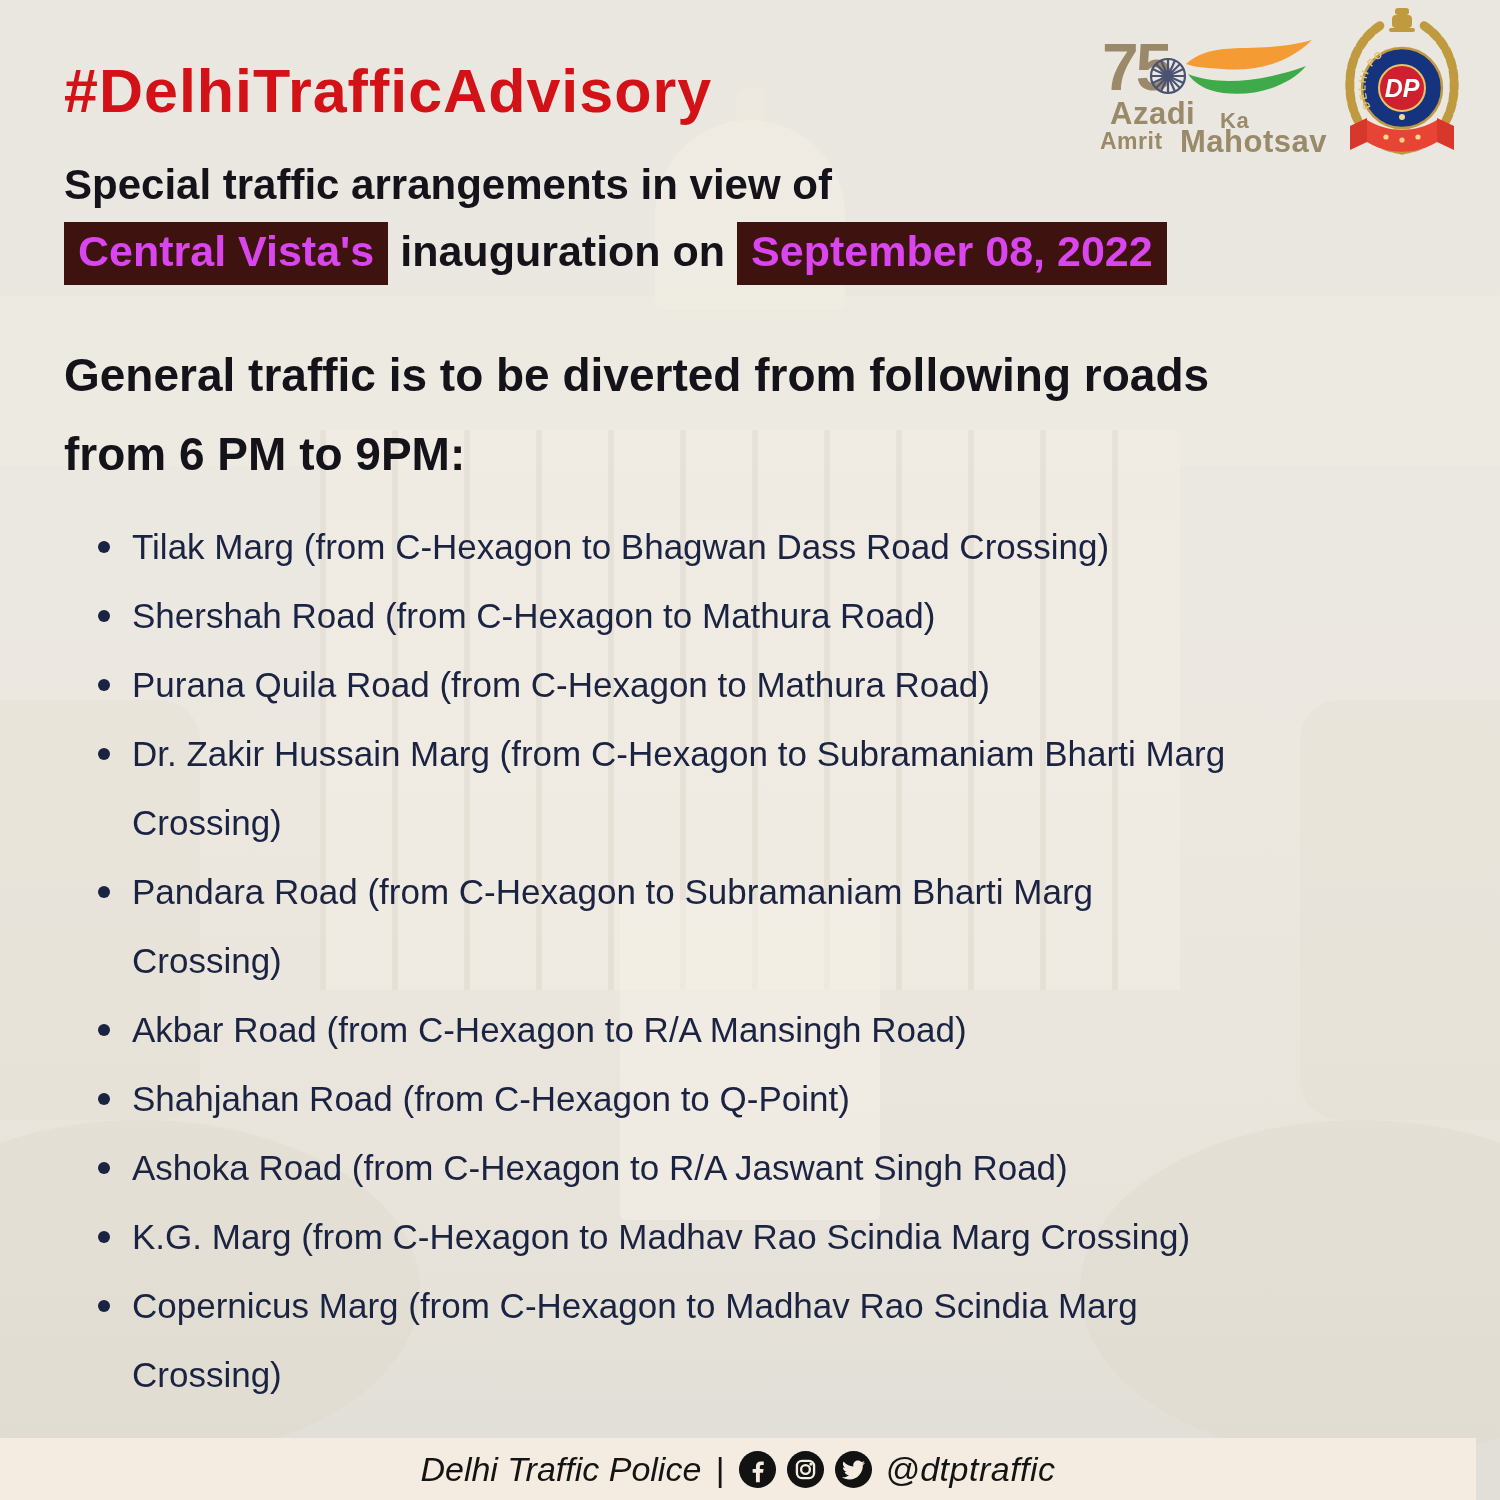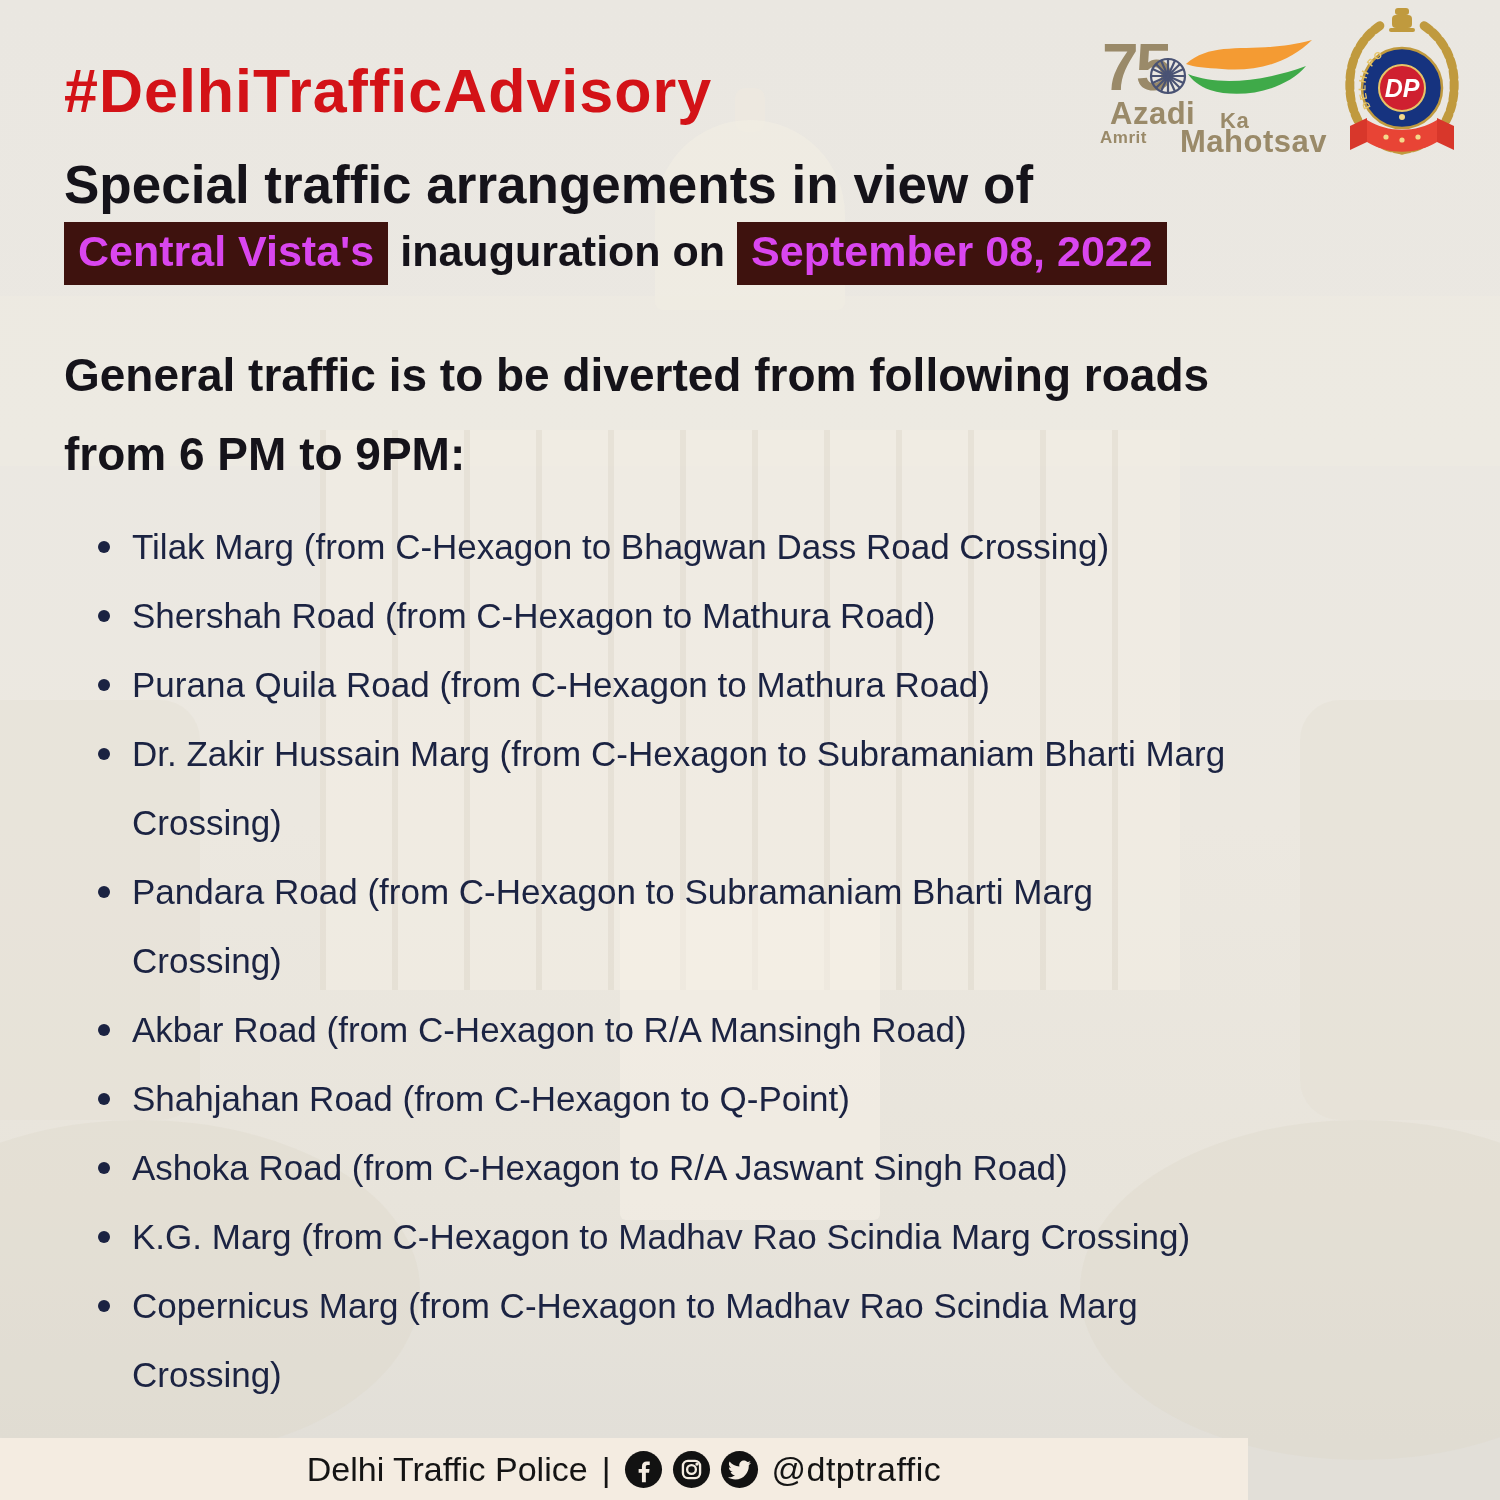--- a/index.html
+++ b/index.html
@@ -42,51 +42,51 @@
   .hashtag{
     position:absolute;left:64px;top:56px;
     font-size:61px;font-weight:800;letter-spacing:1px;
     color:var(--accent-red,#d31217);
   }
   .azadi-logo{position:absolute;left:1098px;top:24px;width:220px;height:132px;color:var(--azadi-taupe,#9a8a69);}
   .azadi-logo svg{position:absolute;left:0;top:0;}
   .azadi-word{position:absolute;font-weight:600;letter-spacing:.5px;}
   .azadi-w1{left:12px;top:72px;font-size:31px;}
   .azadi-w2{left:122px;top:84px;font-size:22px;}
-  .azadi-w3{left:2px;top:104px;font-size:17px;}
+  .azadi-w3{left:2px;top:104px;font-size:23px;}
   .azadi-w4{left:82px;top:100px;font-size:31px;}
   .police-emblem{position:absolute;left:1332px;top:8px;width:140px;height:152px;}
 
   
   .heading{position:absolute;left:64px;top:160px;color:var(--text-dark,#15131a);}
-  .h-line1{font-size:53px;font-weight:700;line-height:50px;}
+  .h-line1{font-size:42px;font-weight:700;line-height:50px;}
   .h-line2{margin-top:12px;font-size:43px;font-weight:700;display:flex;align-items:center;}
   .hl{background:var(--highlight-maroon,#3e120e);color:#d946ef;padding:5px 14px 9px;}
   .h-mid{padding:0 12px 4px;text-align:center;}
 
   .subheading{
     position:absolute;left:64px;top:336px;width:1340px;
     font-size:46px;font-weight:700;line-height:79px;color:var(--text-dark,#15131a);
   }
 
   
   ul.roads{position:absolute;left:84px;top:512px;width:1340px;list-style:none;}
   ul.roads li{position:relative;padding-left:48px;color:var(--list-navy,#1b2342);font-size:35px;font-weight:500;}
   ul.roads li::before{
     content:"";position:absolute;left:14px;top:29px;width:12px;height:12px;border-radius:50%;
     background:var(--list-navy,#1b2342);
   }
   .road-line{line-height:69px;white-space:nowrap;}
 
   
   .footer-bar{
-    position:absolute;left:0;bottom:0;width:1248px;height:62px;
+    position:absolute;left:0;bottom:0;width:1476px;height:62px;
     background:var(--footer-bar,#f4ece1);
     display:flex;align-items:center;justify-content:center;gap:12px;
-    font-size:34px;font-weight:500;color:#141414;
+    font-size:34px;font-weight:500;color:#141414;font-style:italic;
   }
   .footer-sep{font-weight:400;margin:0 2px;}
   .footer-icons{display:flex;align-items:center;gap:9px;}
   .footer-icons svg{display:block;}
   .footer-handle{letter-spacing:.5px;}
 </style>
 </head>
 <body>
 
 <div class="poster">

